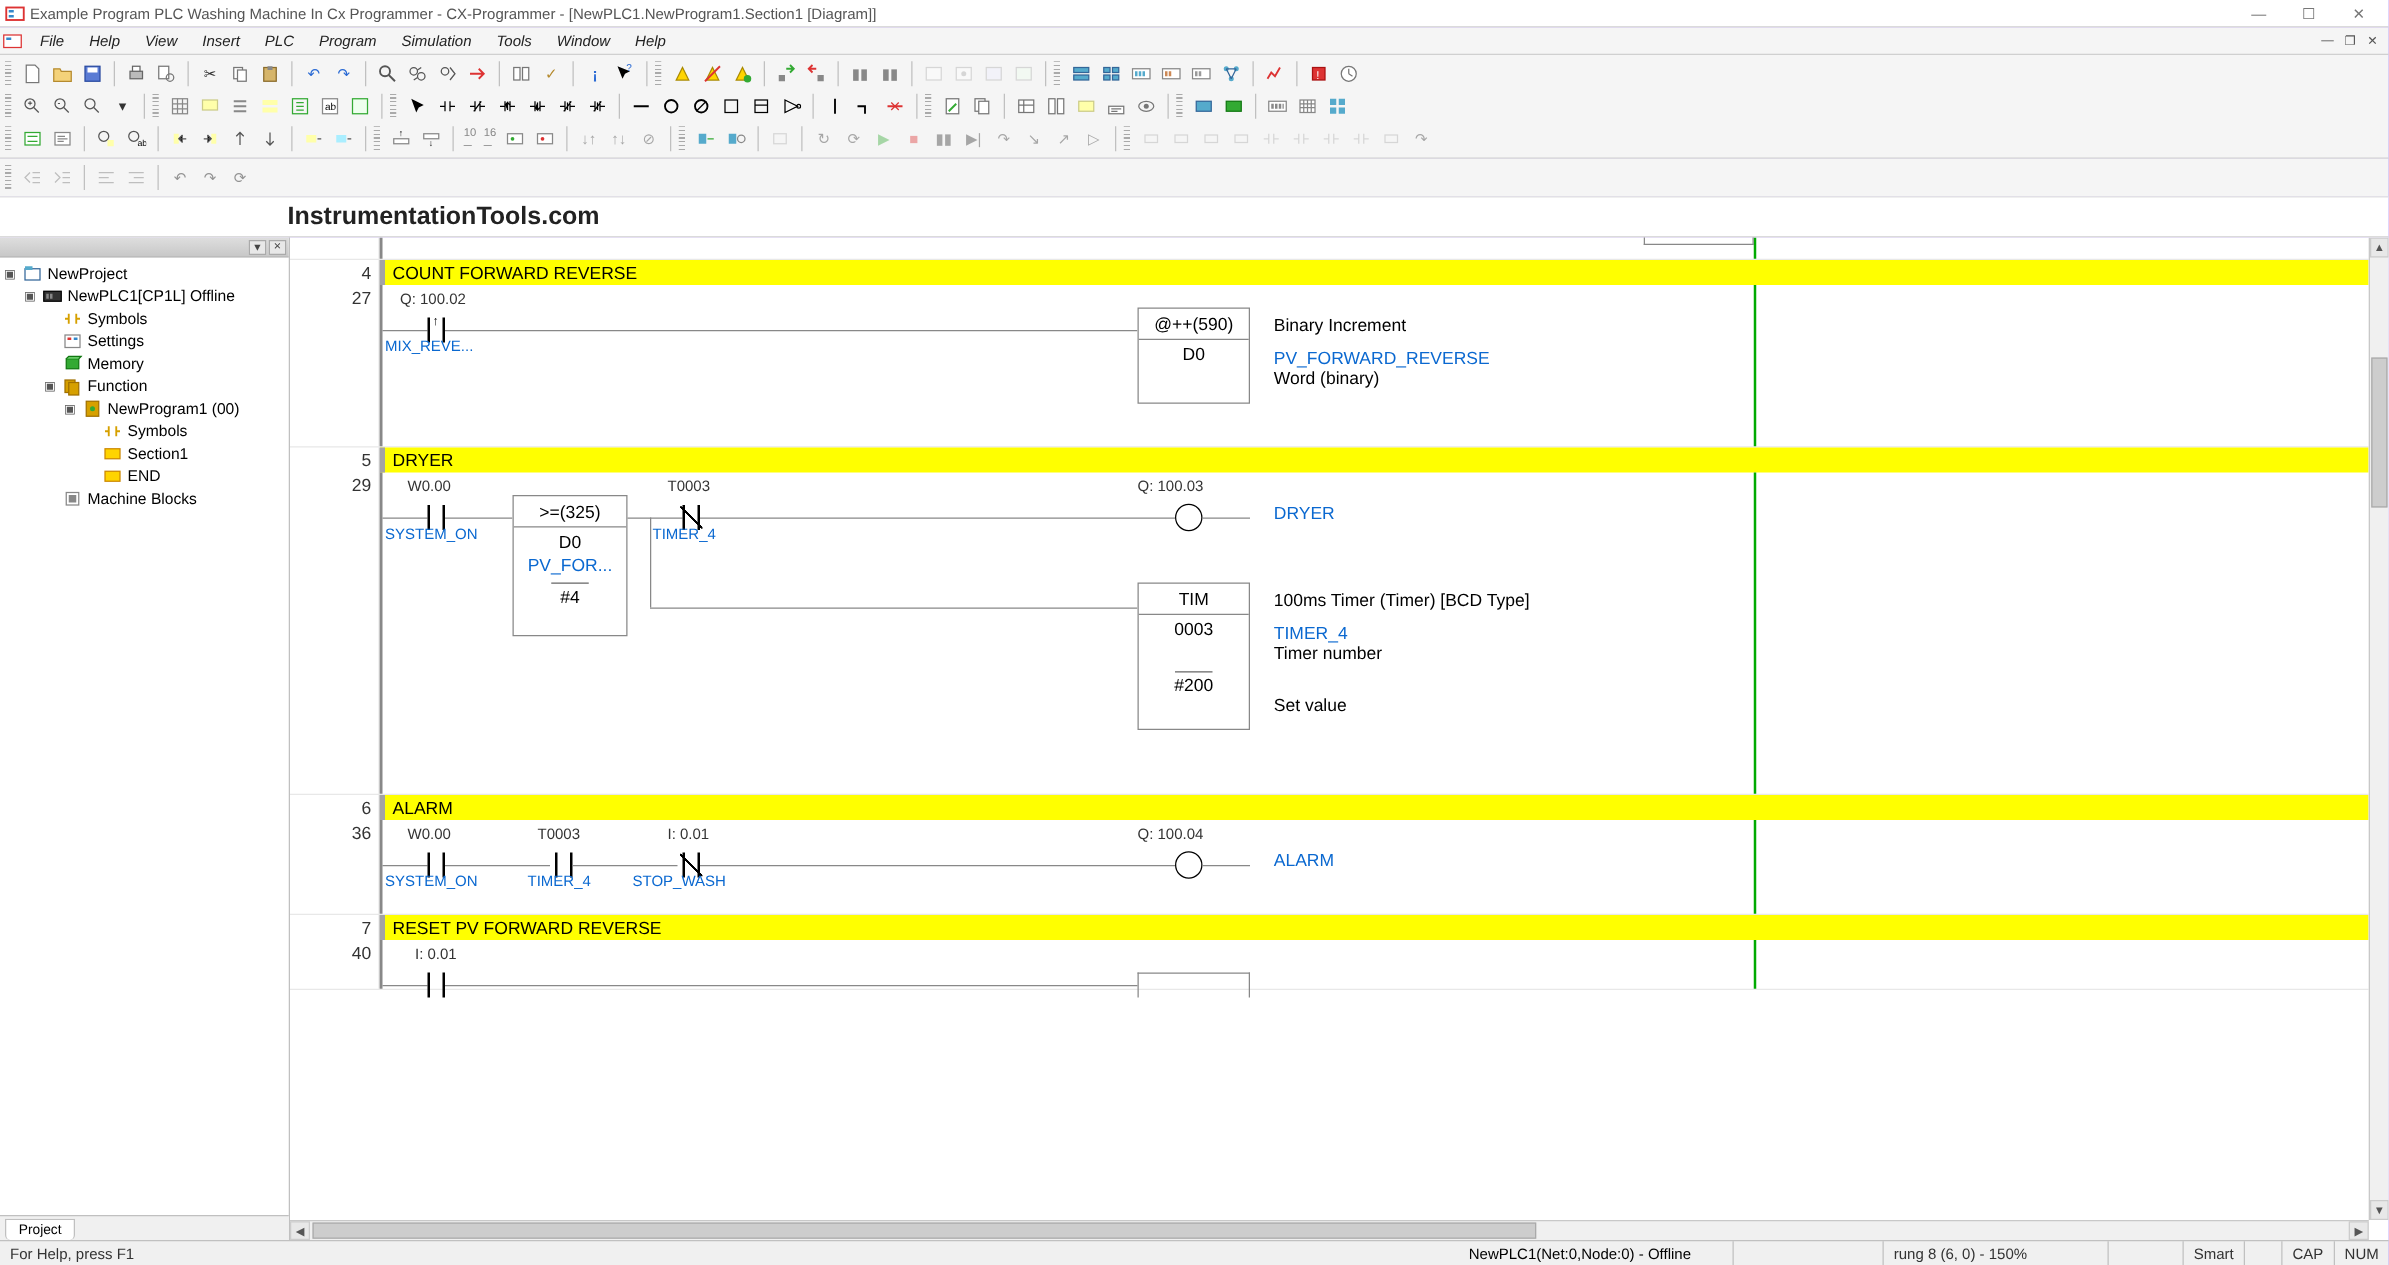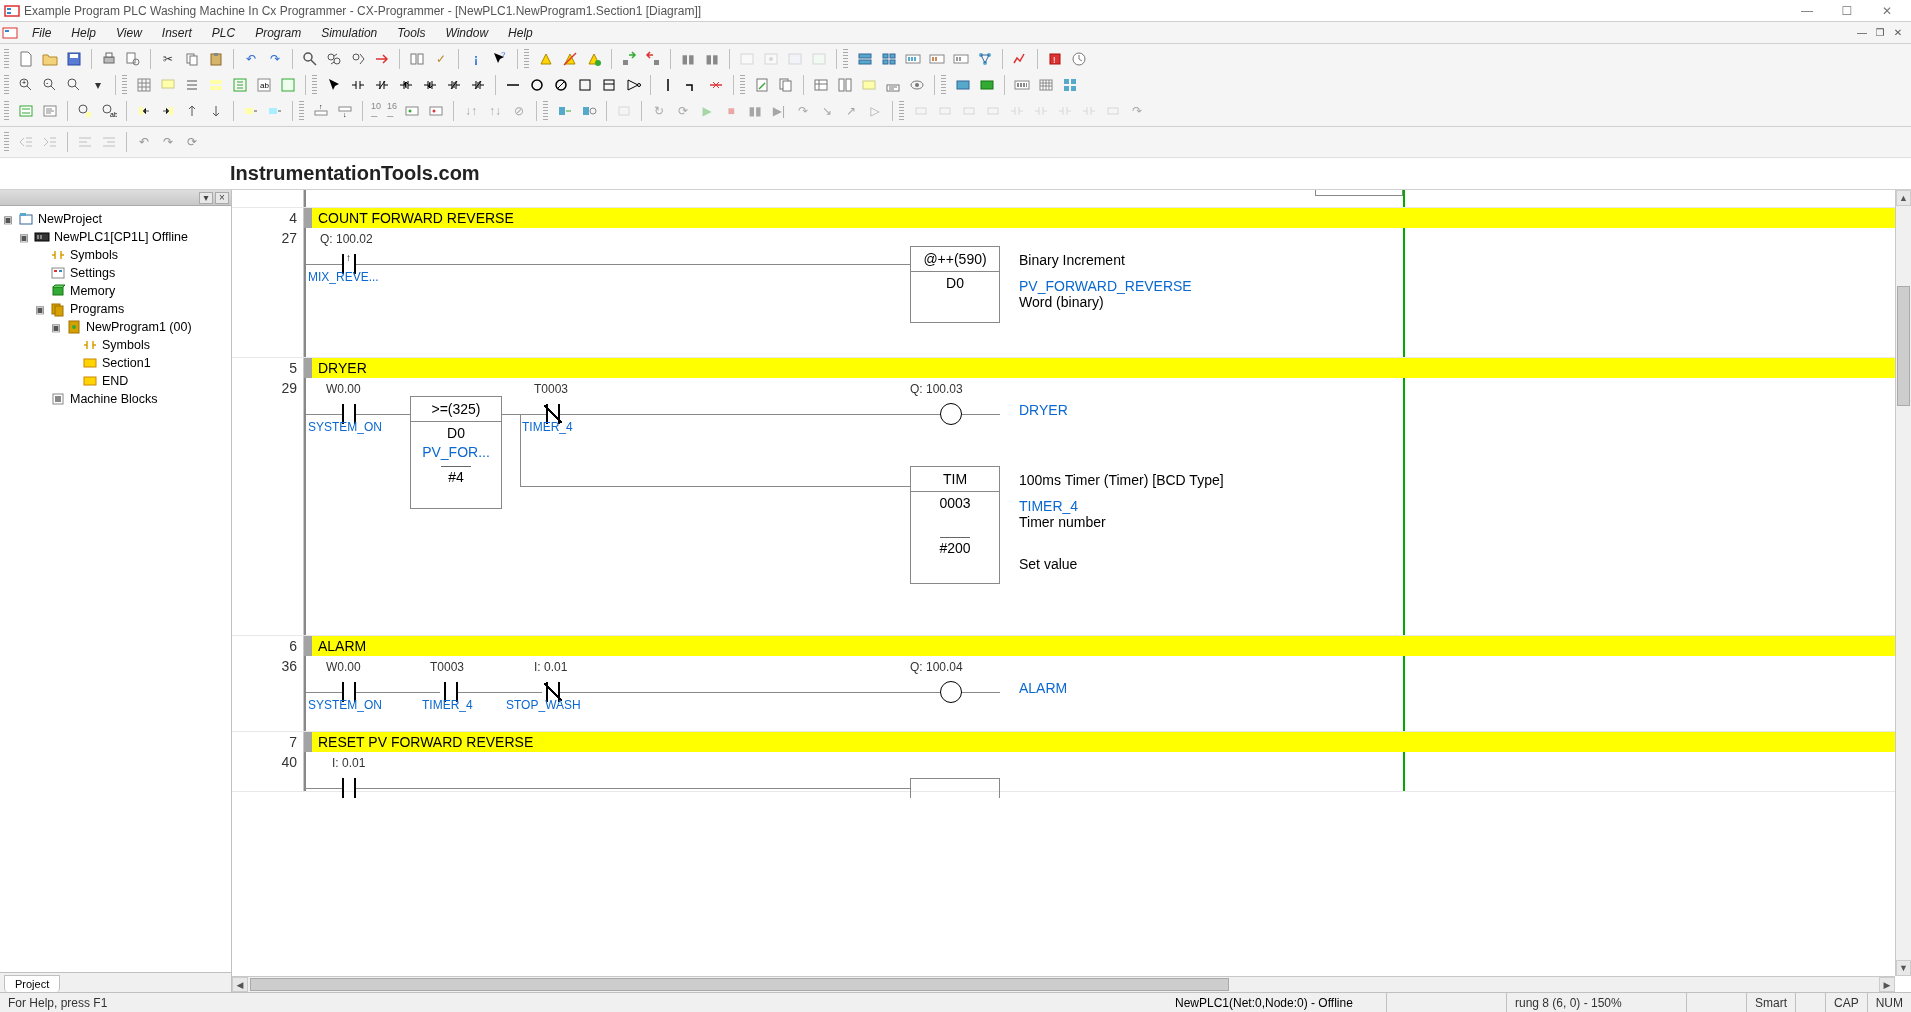--- a/index.html
+++ b/index.html
@@ -53,21 +53,21 @@
 .vscroll { position:absolute; top:0; right:0; width:16px; bottom:16px; background:#f0f0f0; border-left:1px solid #c8c8c8; display:flex; flex-direction:column;}
 .vscroll .arrow{height:16px; display:flex; align-items:center; justify-content:center; font-size:9px; color:#555; background:#e8e8e8; border:1px solid #ccc;}
 .vscroll .track{flex:1; position:relative;}
 .vscroll .thumb{position:absolute; left:1px; right:1px; top:80px; height:120px; background:#cdcdcd; border:1px solid #aaa;}
 .hscroll { position:absolute; bottom:0; left:0; right:16px; height:16px; background:#f0f0f0; border-top:1px solid #c8c8c8; display:flex;}
 .hscroll .arrow{width:16px; display:flex; align-items:center; justify-content:center; font-size:9px; color:#555; background:#e8e8e8; border:1px solid #ccc;}
 .hscroll .track{flex:1; position:relative;}
 .hscroll .thumb{position:absolute; top:1px; bottom:1px; left:2px; width:60%; background:#cdcdcd; border:1px solid #aaa;}
 
 .rungs { position:absolute; left:0; top:0; right:16px; bottom:16px; overflow:hidden;}
-.section-title { background: #ffff00; color:#000; font-size: 14px; padding: 2px 6px; border-left: 8px solid #a3a3a3; }
+.section-title { background: #ffff00; color:#000; font-size: 14px; padding: 2px 6px; border-left: 4px solid #a3a3a3; }
 .rung-row { display:flex; border-bottom:1px solid #e8e8e8; }
 .rung-row .gutter { width:72px; border-right:1px solid #c8c8c8; display:flex; flex-direction:column; align-items:flex-end; padding:2px 6px; font-size:13px; color:#333; }
 .rung-row .gutter .n1{font-size:14px;}
 .rung-row .gutter .n2{font-size:14px; margin-top:4px;}
 .rung-row .body { flex:1; position:relative; }
 
 .rail-left { position:absolute; left:0; top:0; bottom:0; width:2px; background:#888; }
 .rail-right { position:absolute; right:490px; top:0; bottom:0; width:2px; background:#0a0; }
 
 .ladder-text { position:absolute; font-size:12px; color:#333; }
@@ -869,21 +869,21 @@
               <span>Memory</span>
             </div>
             <div class="tree-node">
               <span class="toggle">▣</span>
               <span class="node-icon">
                   <svg viewBox="0 0 16 16">
                     <rect x="2" y="3" width="8" height="10" fill="#d6a000" stroke="#a07000"></rect>
                     <rect x="5" y="5" width="8" height="10" fill="#d6a000" stroke="#a07000"></rect>
                   </svg>
                 </span>
-              <span>Programs</span>
+              <span>Function</span>
             </div>
             <div class="tree-children">
               <div class="tree-node">
                 <span class="toggle">▣</span>
                 <span class="node-icon">
                     <svg viewBox="0 0 16 16">
                       <rect x="3" y="2" width="10" height="12" fill="#d6a000" stroke="#a07000"></rect>
                       <circle cx="8" cy="8" r="2" fill="#3a3"></circle>
                     </svg>
                   </span>

